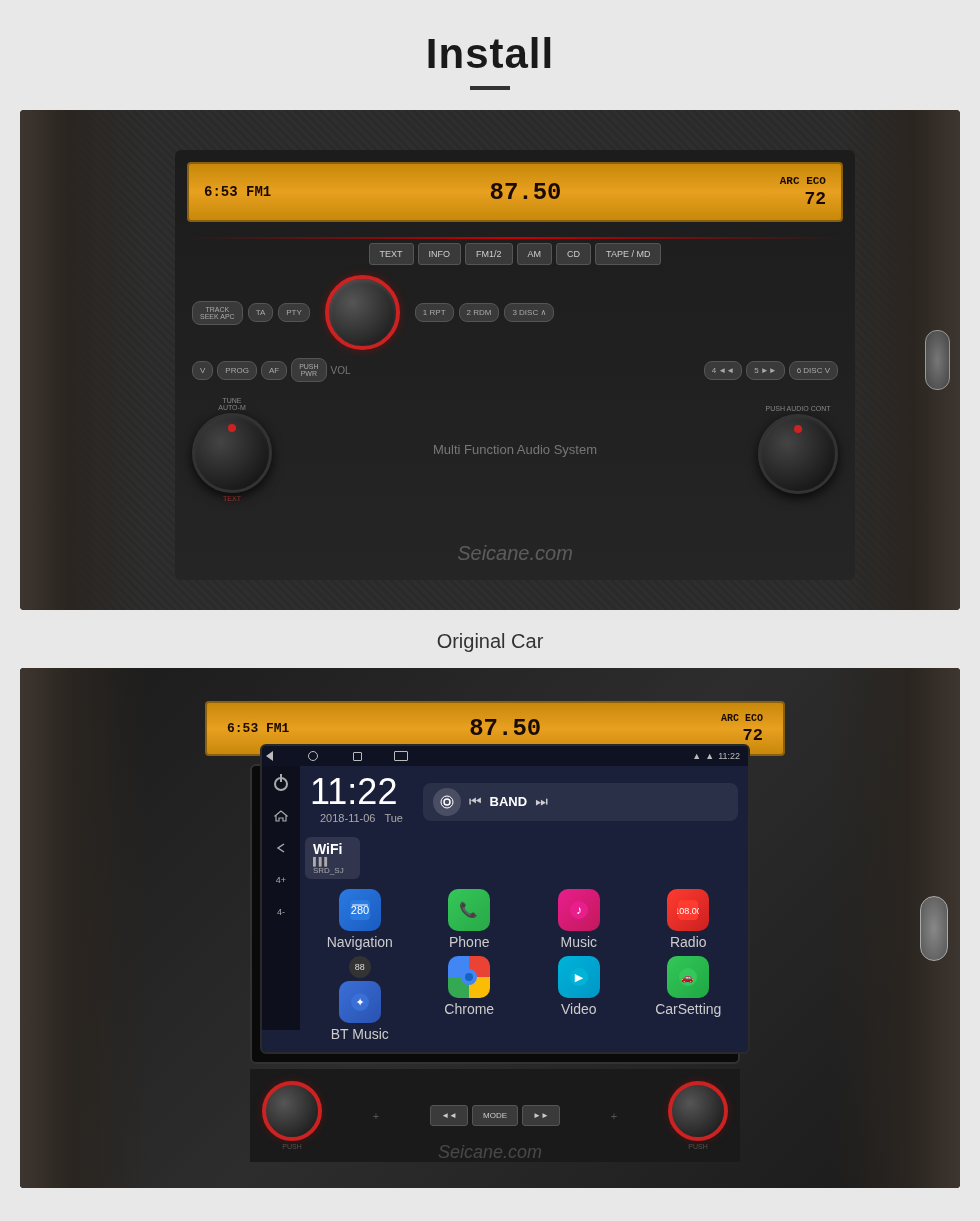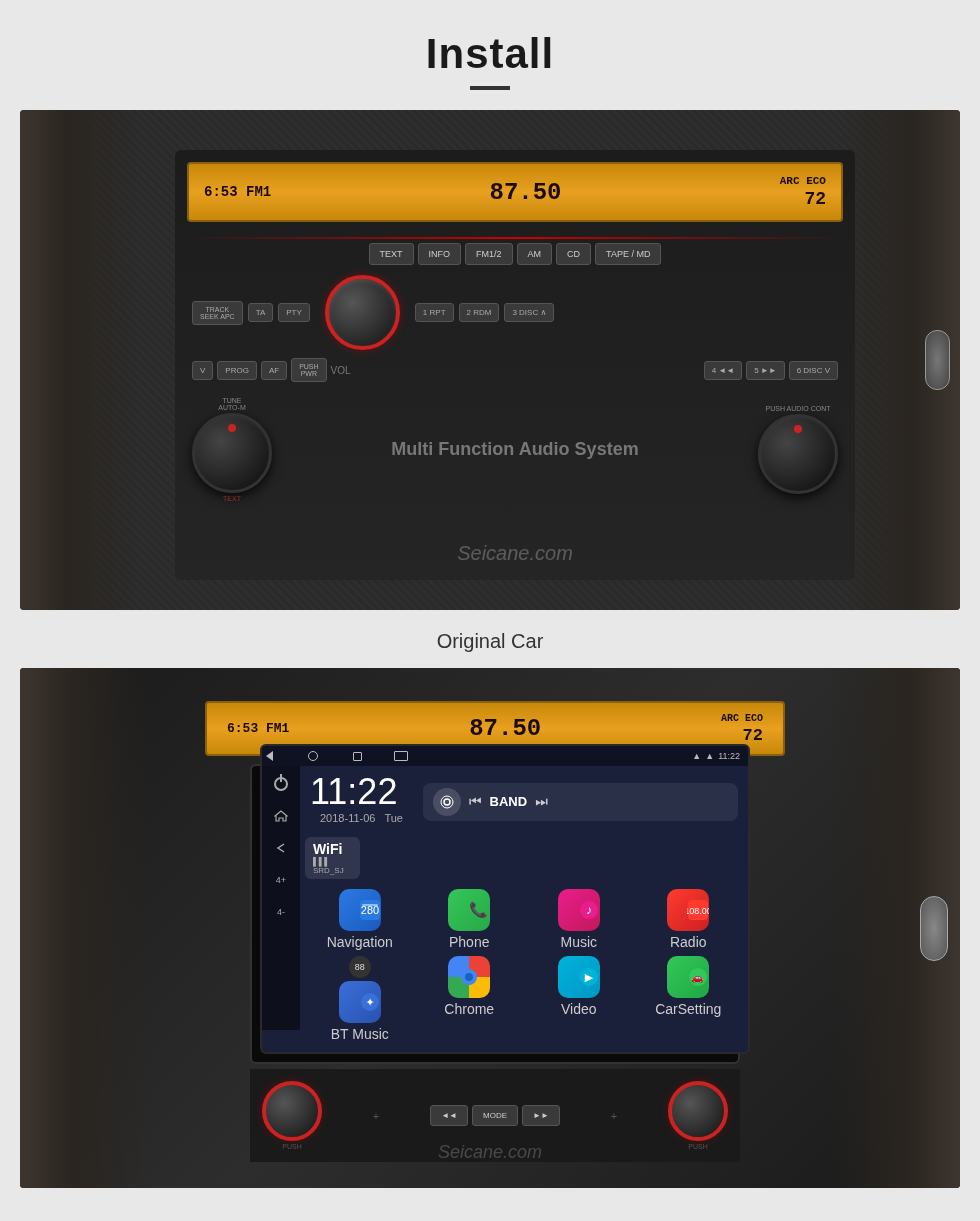--- a/index.html
+++ b/index.html
@@ -91,21 +91,21 @@
       color: #ccc;
       font-size: 9px;
       padding: 5px 10px;
       cursor: pointer;
       white-space: nowrap;
     }
 
     .small-btn {
       background: #3a3a3a;
       border: 1px solid #555;
-      border-radius: 3px;
+      border-radius: 8px;
       color: #aaa;
       font-size: 8px;
       padding: 4px 7px;
       cursor: pointer;
     }
 
     .red-ring-knob {
       width: 65px;
       height: 65px;
       border-radius: 50%;
@@ -335,21 +335,21 @@
       gap: 3px;
       cursor: pointer;
     }
 
     .app-icon {
       width: 42px;
       height: 42px;
       border-radius: 10px;
       display: flex;
       align-items: center;
-      justify-content: flex-end;
+      justify-content: center;
       font-size: 20px;
       color: white;
     }
 
     .app-label {
       font-size: 14px;
       color: #ccc;
       text-align: center;
     }
 
@@ -481,21 +481,21 @@
       </div>
 
       <div style="display:flex; align-items:center; justify-content:space-between; padding:5px 5px;">
 
         <div style="display:flex; flex-direction:column; align-items:center; gap:2px;">
           <div style="font-size:7px; color:#888; text-align:center;">TUNE<br>AUTO-M</div>
           <div class="big-knob"></div>
           <div style="font-size:7px; color:#cc4444;">TEXT</div>
         </div>
 
-        <div style="flex:1; text-align:center; color:#777; font-size:18px; margin: 0 15px; font-weight: bold;">Multi  Function  Audio  System</div>
+        <div style="flex:1; text-align:center; color:#777; font-size:13px; margin: 0 15px;">Multi  Function  Audio  System</div>
 
         <div style="display:flex; flex-direction:column; align-items:center; gap:2px;">
           <div style="font-size:7px; color:#888; text-align:center;">PUSH AUDIO CONT</div>
           <div class="big-knob"></div>
         </div>
       </div>
 
       <div class="watermark">Seicane.com</div>
     </div>
   </div>

